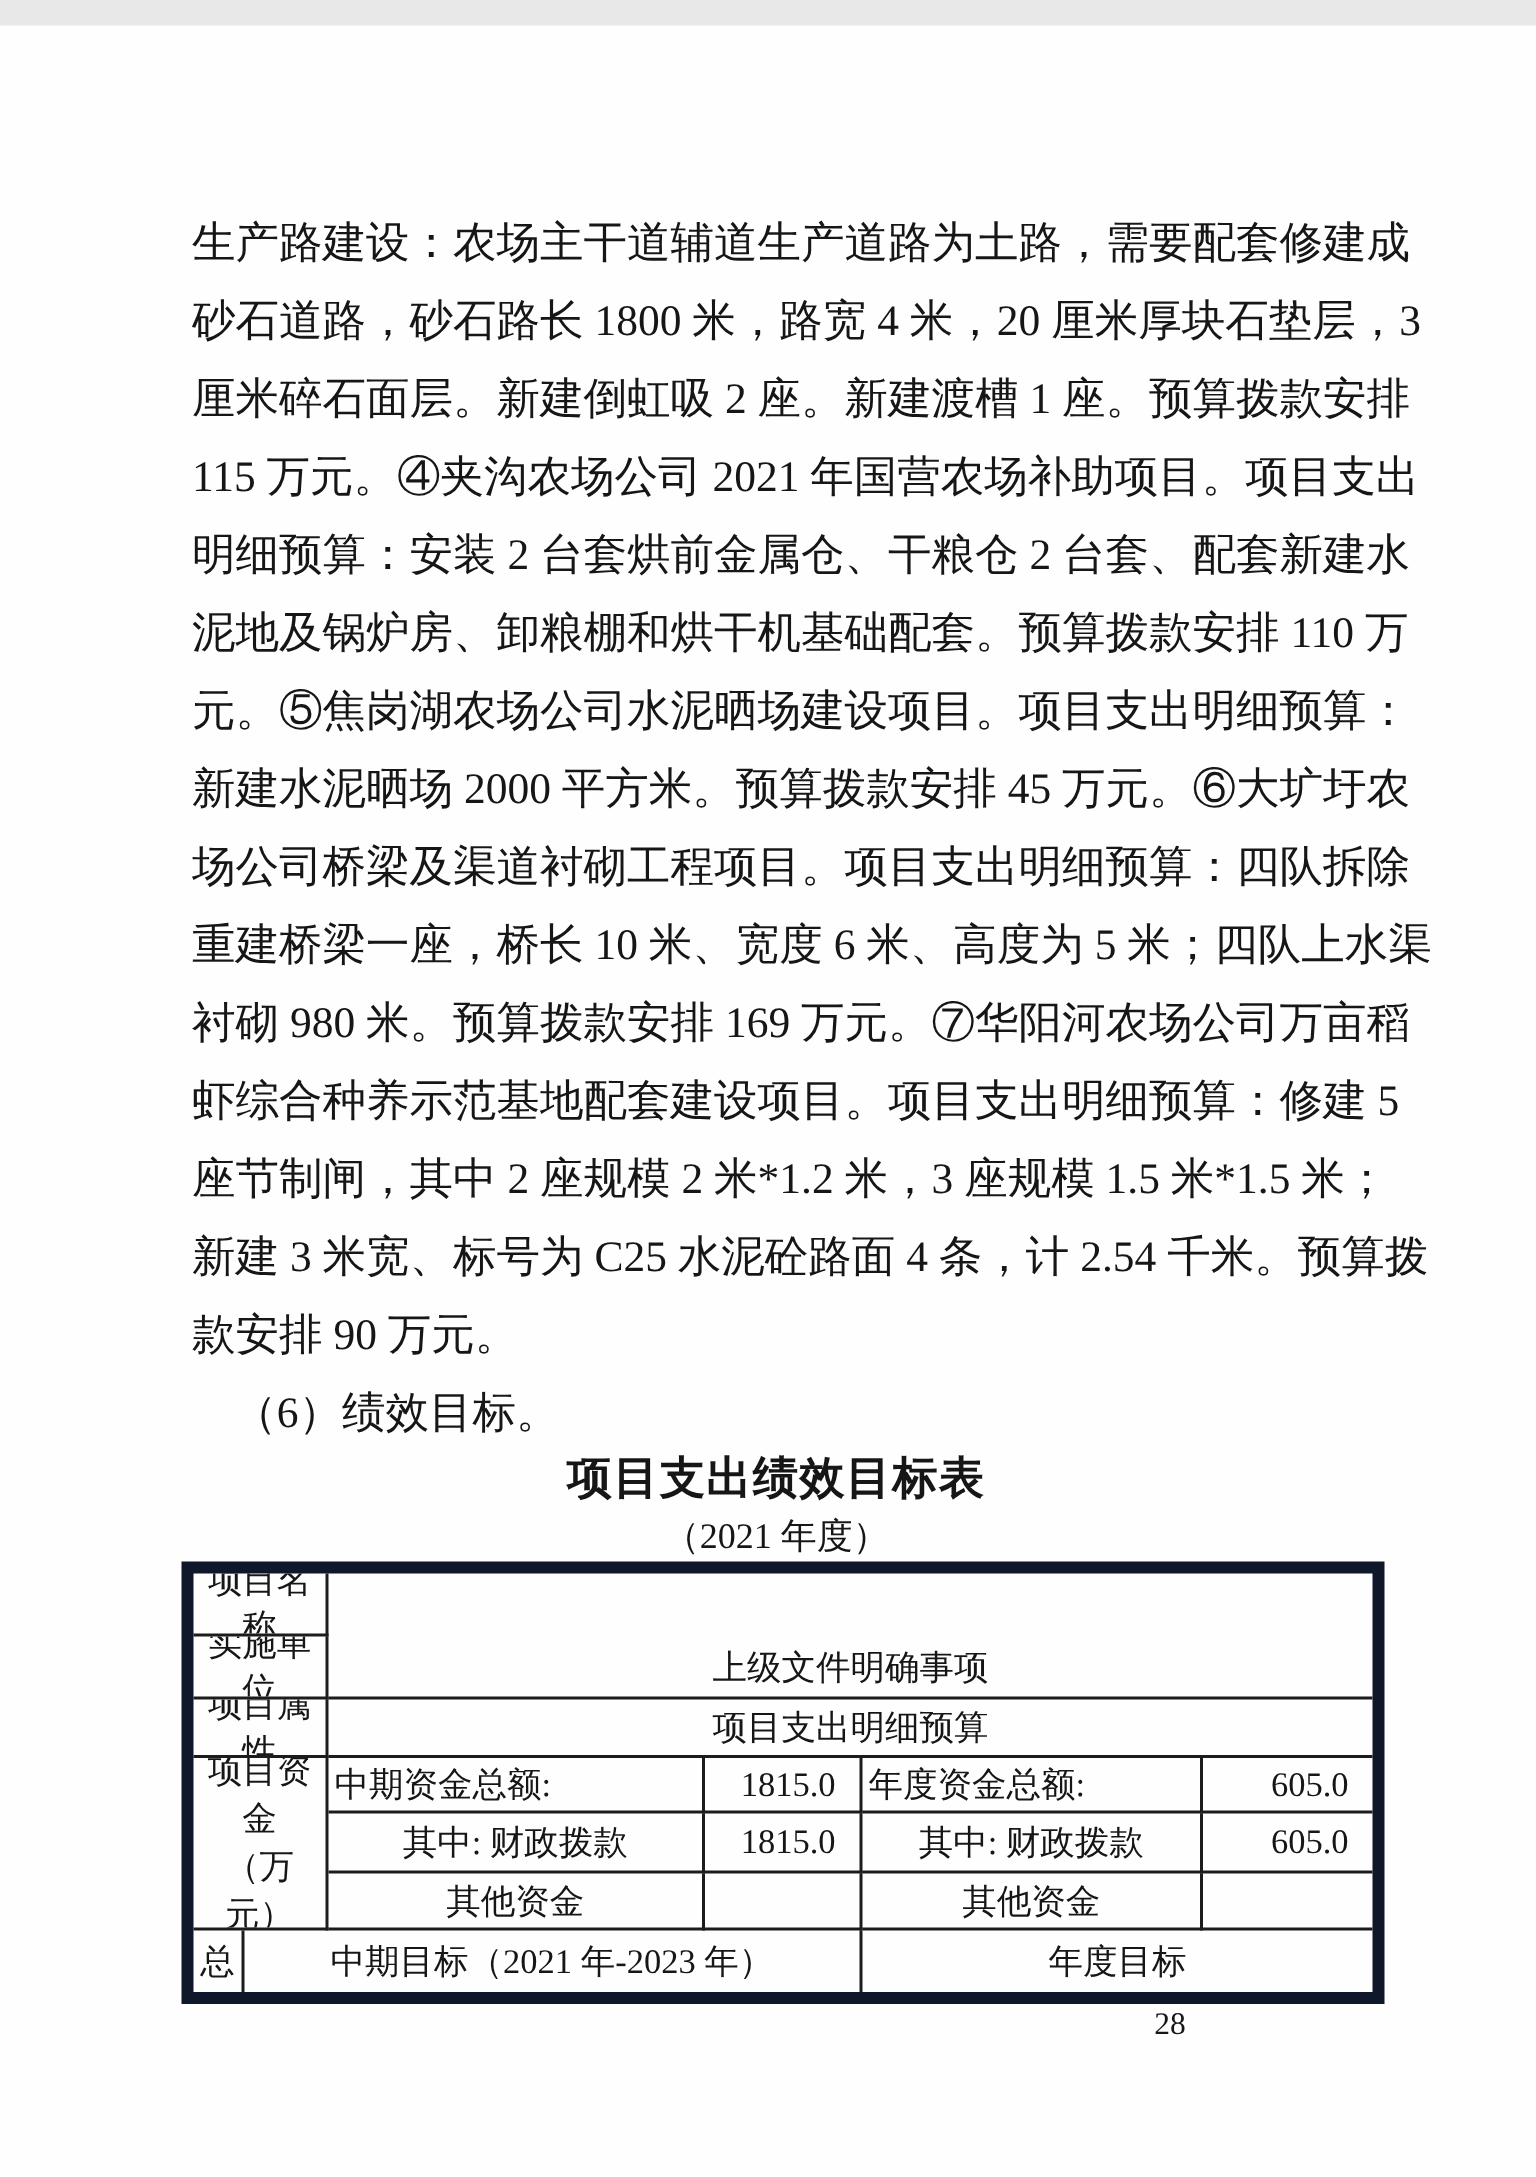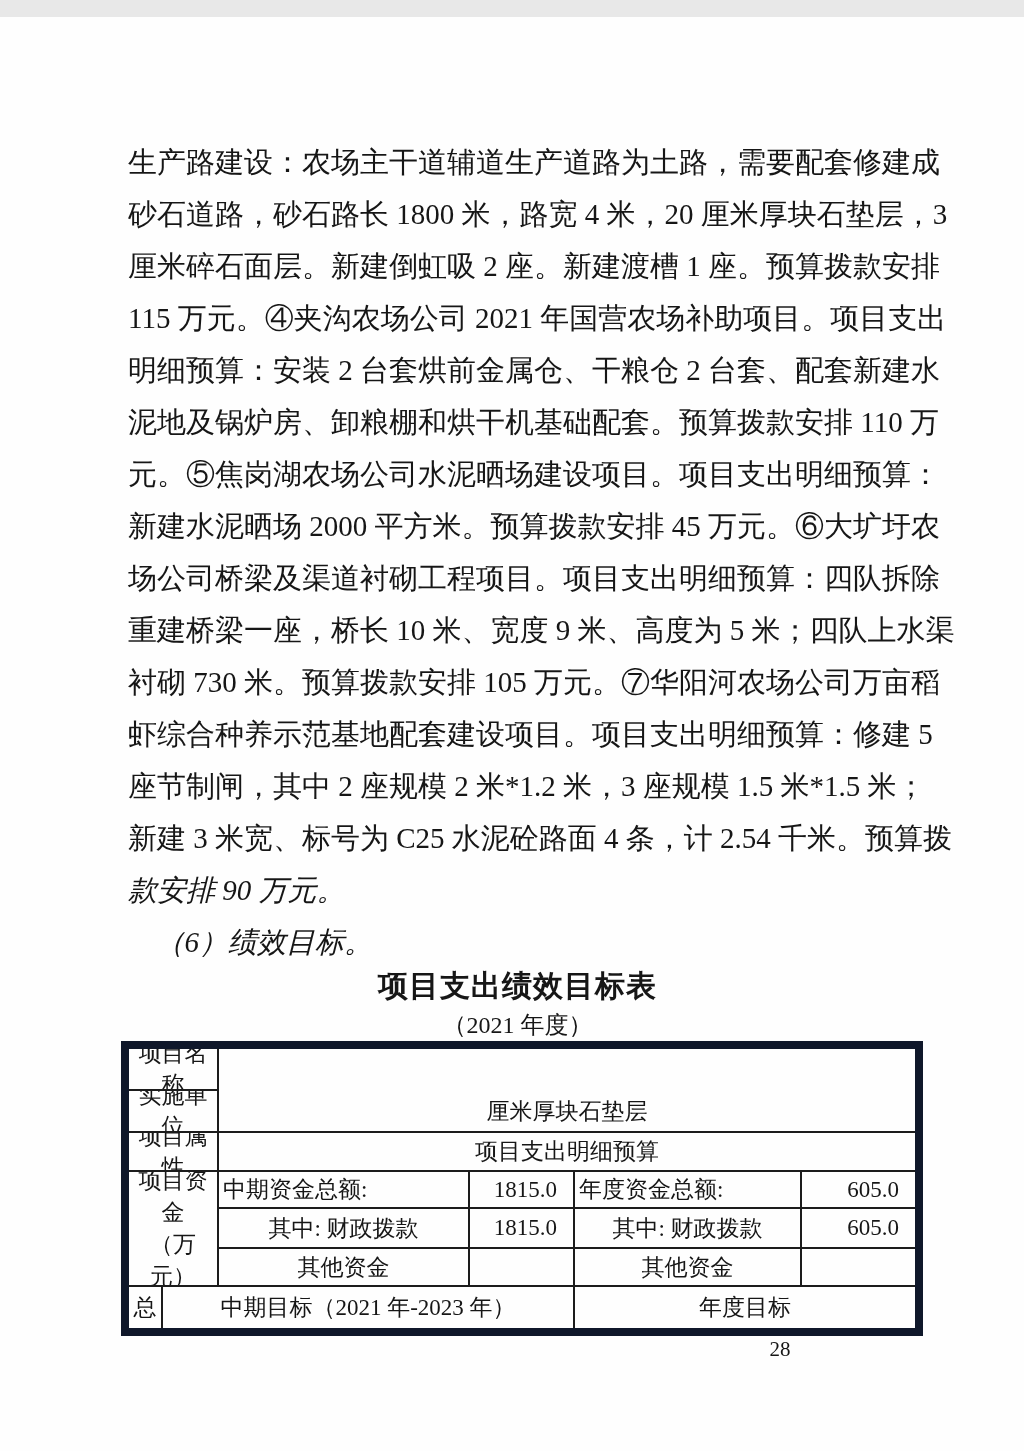--- a/index.html
+++ b/index.html
@@ -31,21 +31,20 @@
     letter-spacing: 0px;
     white-space: nowrap;
     text-align: justify;
     text-align-last: justify;
     text-justify: inter-character;
   }
   .body-line.short {
     text-align: left;
     text-align-last: left;
     white-space: normal;
-    font-style: italic;
   }
   .body-line.indent {
     text-indent: 0.95em;
   }
   
   .table-title {
     position: absolute;
     left: 128px;
     top: 948px;
     width: 779px;
@@ -122,38 +121,38 @@
   <div class="body-text">
     <div class="body-line">生产路建设：农场主干道辅道生产道路为土路，需要配套修建成</div>
     <div class="body-line">砂石道路，砂石路长 1800 米，路宽 4 米，20 厘米厚块石垫层，3</div>
     <div class="body-line">厘米碎石面层。新建倒虹吸 2 座。新建渡槽 1 座。预算拨款安排</div>
     <div class="body-line">115 万元。④夹沟农场公司 2021 年国营农场补助项目。项目支出</div>
     <div class="body-line">明细预算：安装 2 台套烘前金属仓、干粮仓 2 台套、配套新建水</div>
     <div class="body-line">泥地及锅炉房、卸粮棚和烘干机基础配套。预算拨款安排 110 万</div>
     <div class="body-line">元。⑤焦岗湖农场公司水泥晒场建设项目。项目支出明细预算：</div>
     <div class="body-line">新建水泥晒场 2000 平方米。预算拨款安排 45 万元。⑥大圹圩农</div>
     <div class="body-line">场公司桥梁及渠道衬砌工程项目。项目支出明细预算：四队拆除</div>
-    <div class="body-line">重建桥梁一座，桥长 10 米、宽度 9 米、高度为 5 米；四队上水渠</div>
-    <div class="body-line">衬砌 730 米。预算拨款安排 105 万元。⑦华阳河农场公司万亩稻</div>
+    <div class="body-line">重建桥梁一座，桥长 10 米、宽度 6 米、高度为 5 米；四队上水渠</div>
+    <div class="body-line">衬砌 980 米。预算拨款安排 169 万元。⑦华阳河农场公司万亩稻</div>
     <div class="body-line">虾综合种养示范基地配套建设项目。项目支出明细预算：修建 5</div>
     <div class="body-line">座节制闸，其中 2 座规模 2 米*1.2 米，3 座规模 1.5 米*1.5 米；</div>
     <div class="body-line">新建 3 米宽、标号为 C25 水泥砼路面 4 条，计 2.54 千米。预算拨</div>
     <div class="body-line short">款安排 90 万元。</div>
     <div class="body-line short indent">（6）绩效目标。</div>
   </div>
 
   <div class="table-title">项目支出绩效目标表</div>
   <div class="table-subtitle">（2021 年度）</div>
 
   <div class="perf-table">
 
     <div class="cell gc-label br bb center" style="grid-row:1">项目名称</div>
 
     <div class="cell gc-label br bb center" style="grid-row:2">实施单位</div>
-    <div class="cell gc-value bb center" style="grid-row:2">厘米厚块石垫层</div>
+    <div class="cell gc-value bb center" style="grid-row:2">上级文件明确事项</div>
 
     <div class="cell gc-label br bb center" style="grid-row:3">项目属性</div>
     <div class="cell gc-value bb center" style="grid-row:3">项目支出明细预算</div>
 
     <div class="cell gc-b br bb left" style="grid-row:4">中期资金总额:</div>
 
     <div class="cell gc-fundlbl br bb center">
       <span class="fund-label">项目资金
 （万元）</span>
     </div>

